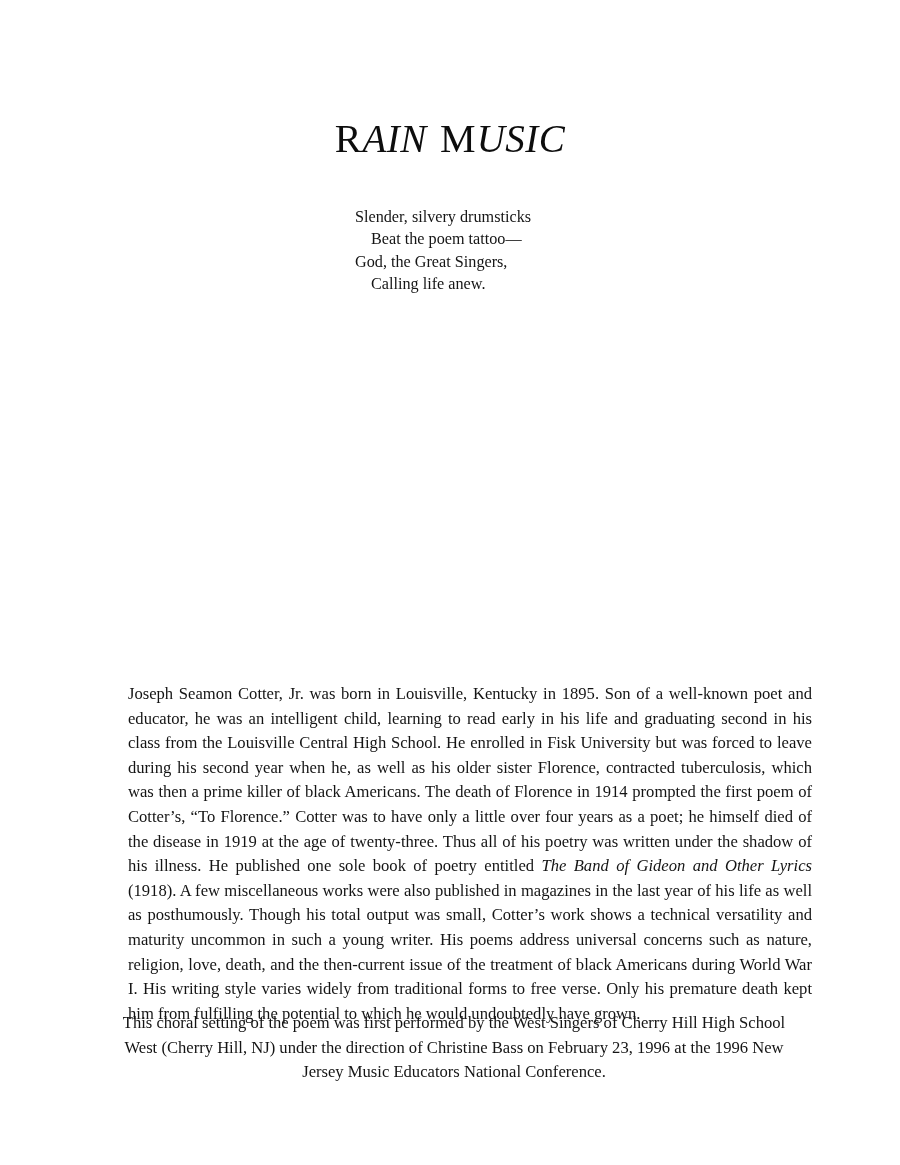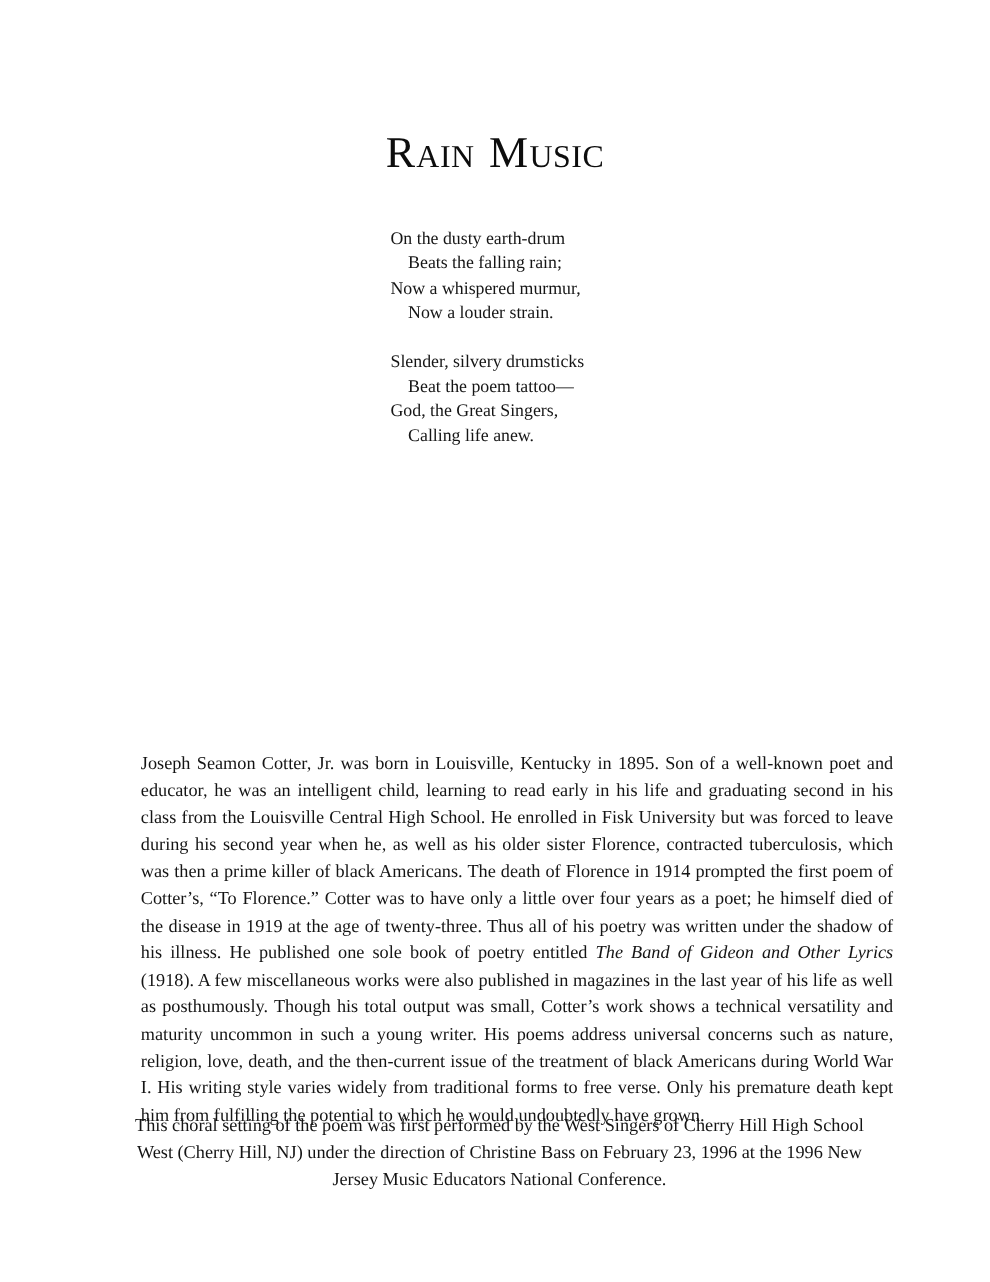--- a/index.html
+++ b/index.html
@@ -43,22 +43,23 @@
   }
   .doc-title .word {
     display: inline-block;
     margin-right: 13px;
   }
   .doc-title .word:last-child { margin-right: 0; text-align: center; }
   .doc-title .cap {
     font-size: 40px;
   }
   .doc-title .sc {
-    font-size: 29px;
+    font-size: 39px;
     letter-spacing: 0.5px;
+    font-style: italic;
   }
 
   
   .poem {
     position: absolute;
     top: 206px;
     left: 355px;
     width: 330px;
     font-size: 16.2px;
     line-height: 22.4px;
@@ -100,26 +101,20 @@
 <div class="page">
 
   <div class="title-block">
     <h1 class="doc-title">
       <span class="word"><span class="cap">R</span><span class="sc">AIN</span></span><span class="word"><span class="cap">M</span><span class="sc">USIC</span></span>
     </h1>
   </div>
 
   <div class="poem">
 
-    <div class="stanza">
-      <div class="verse">On the dusty earth-drum</div>
-      <div class="verse indent">Beats the falling rain;</div>
-      <div class="verse">Now a whispered murmur,</div>
-      <div class="verse indent">Now a louder strain.</div>
-    </div>
 
 
 
     <div class="stanza">
       <div class="verse">Slender, silvery drumsticks</div>
       <div class="verse indent">Beat the poem tattoo—</div>
       <div class="verse">God, the Great Singers,</div>
       <div class="verse indent">Calling life anew.</div>
     </div>
 

